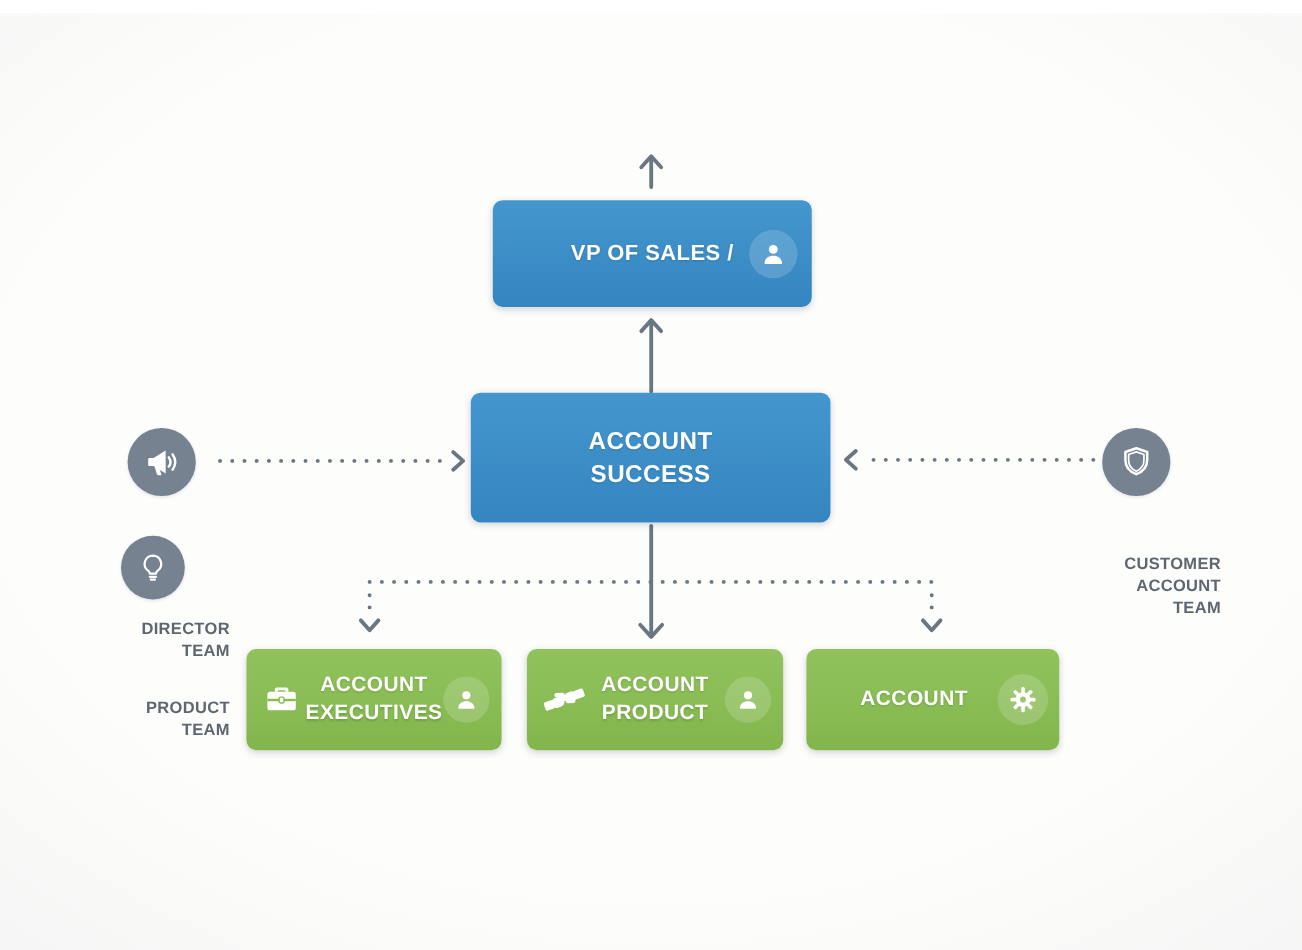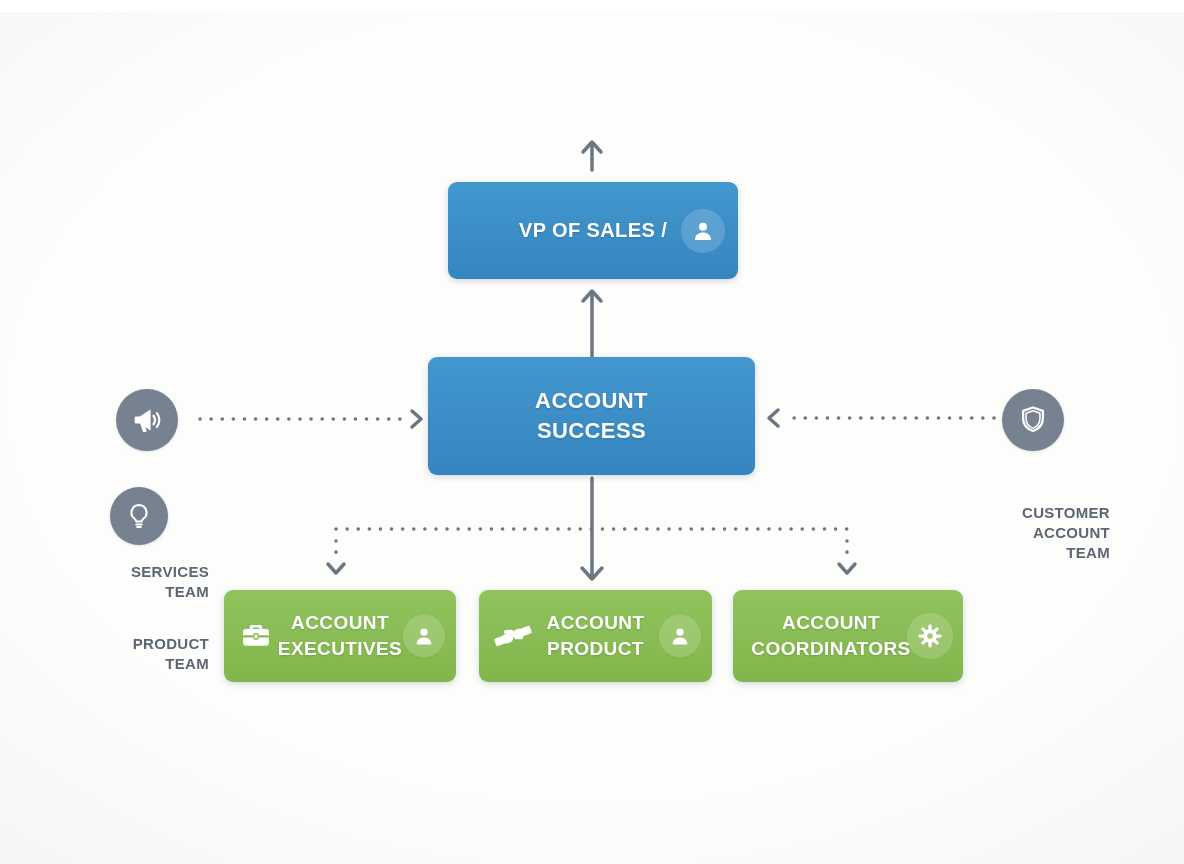--- a/index.html
+++ b/index.html
@@ -156,21 +156,20 @@
       <svg width="24" height="24" viewBox="0 0 24 24">
         <circle cx="12" cy="8.1" r="3.7" fill="#fff"></circle>
         <path d="M4.6 19.3c.5-3.8 3.6-5.9 7.4-5.9s6.9 2.1 7.4 5.9c.1.6-.4 1.1-1 1.1H5.6c-.6 0-1.1-.5-1-1.1z" fill="#fff"></path>
       </svg>
     </div>
   </div>
 
   <div class="node node-green g3">
     <div class="node-label">
       <div>ACCOUNT</div>
-      <div>COORDINATORS</div>
     </div>
     <div class="badge badge-gear">
       <svg width="30" height="30" viewBox="0 0 24 24">
         <defs>
           <mask id="gearhole">
             <rect width="24" height="24" fill="#000"></rect>
             <g fill="#fff">
               <circle cx="12" cy="12" r="5.4"></circle>
               <rect x="10.7" y="2.8" width="2.6" height="18.4" rx="1.1"></rect>
               <rect x="10.7" y="2.8" width="2.6" height="18.4" rx="1.1" transform="rotate(45 12 12)"></rect>
@@ -202,21 +201,21 @@
   </div>
 
   <div class="side-circle c-shield">
     <svg width="34" height="34" viewBox="0 0 24 24" fill="none" stroke="#fff" stroke-linejoin="round">
       <path stroke-width="1.6" d="M12 3.2l7 2.4v4.9c0 4.7-2.9 7.8-7 9.3-4.1-1.5-7-4.6-7-9.3V5.6z"></path>
       <path stroke-width="1.1" d="M12 5.5l4.9 1.7v3.7c0 3.4-2.1 5.8-4.9 7-2.8-1.2-4.9-3.6-4.9-7V7.2z"></path>
     </svg>
   </div>
 
   <div class="side-label l-marketing">
-    <div>SERVICES</div>
+    <div>DIRECTOR</div>
     <div>TEAM</div>
   </div>
   <div class="side-label l-product">
     <div>PRODUCT</div>
     <div>TEAM</div>
   </div>
   <div class="side-label l-customer">
     <div>CUSTOMER</div>
     <div>ACCOUNT</div>
     <div>TEAM</div>

